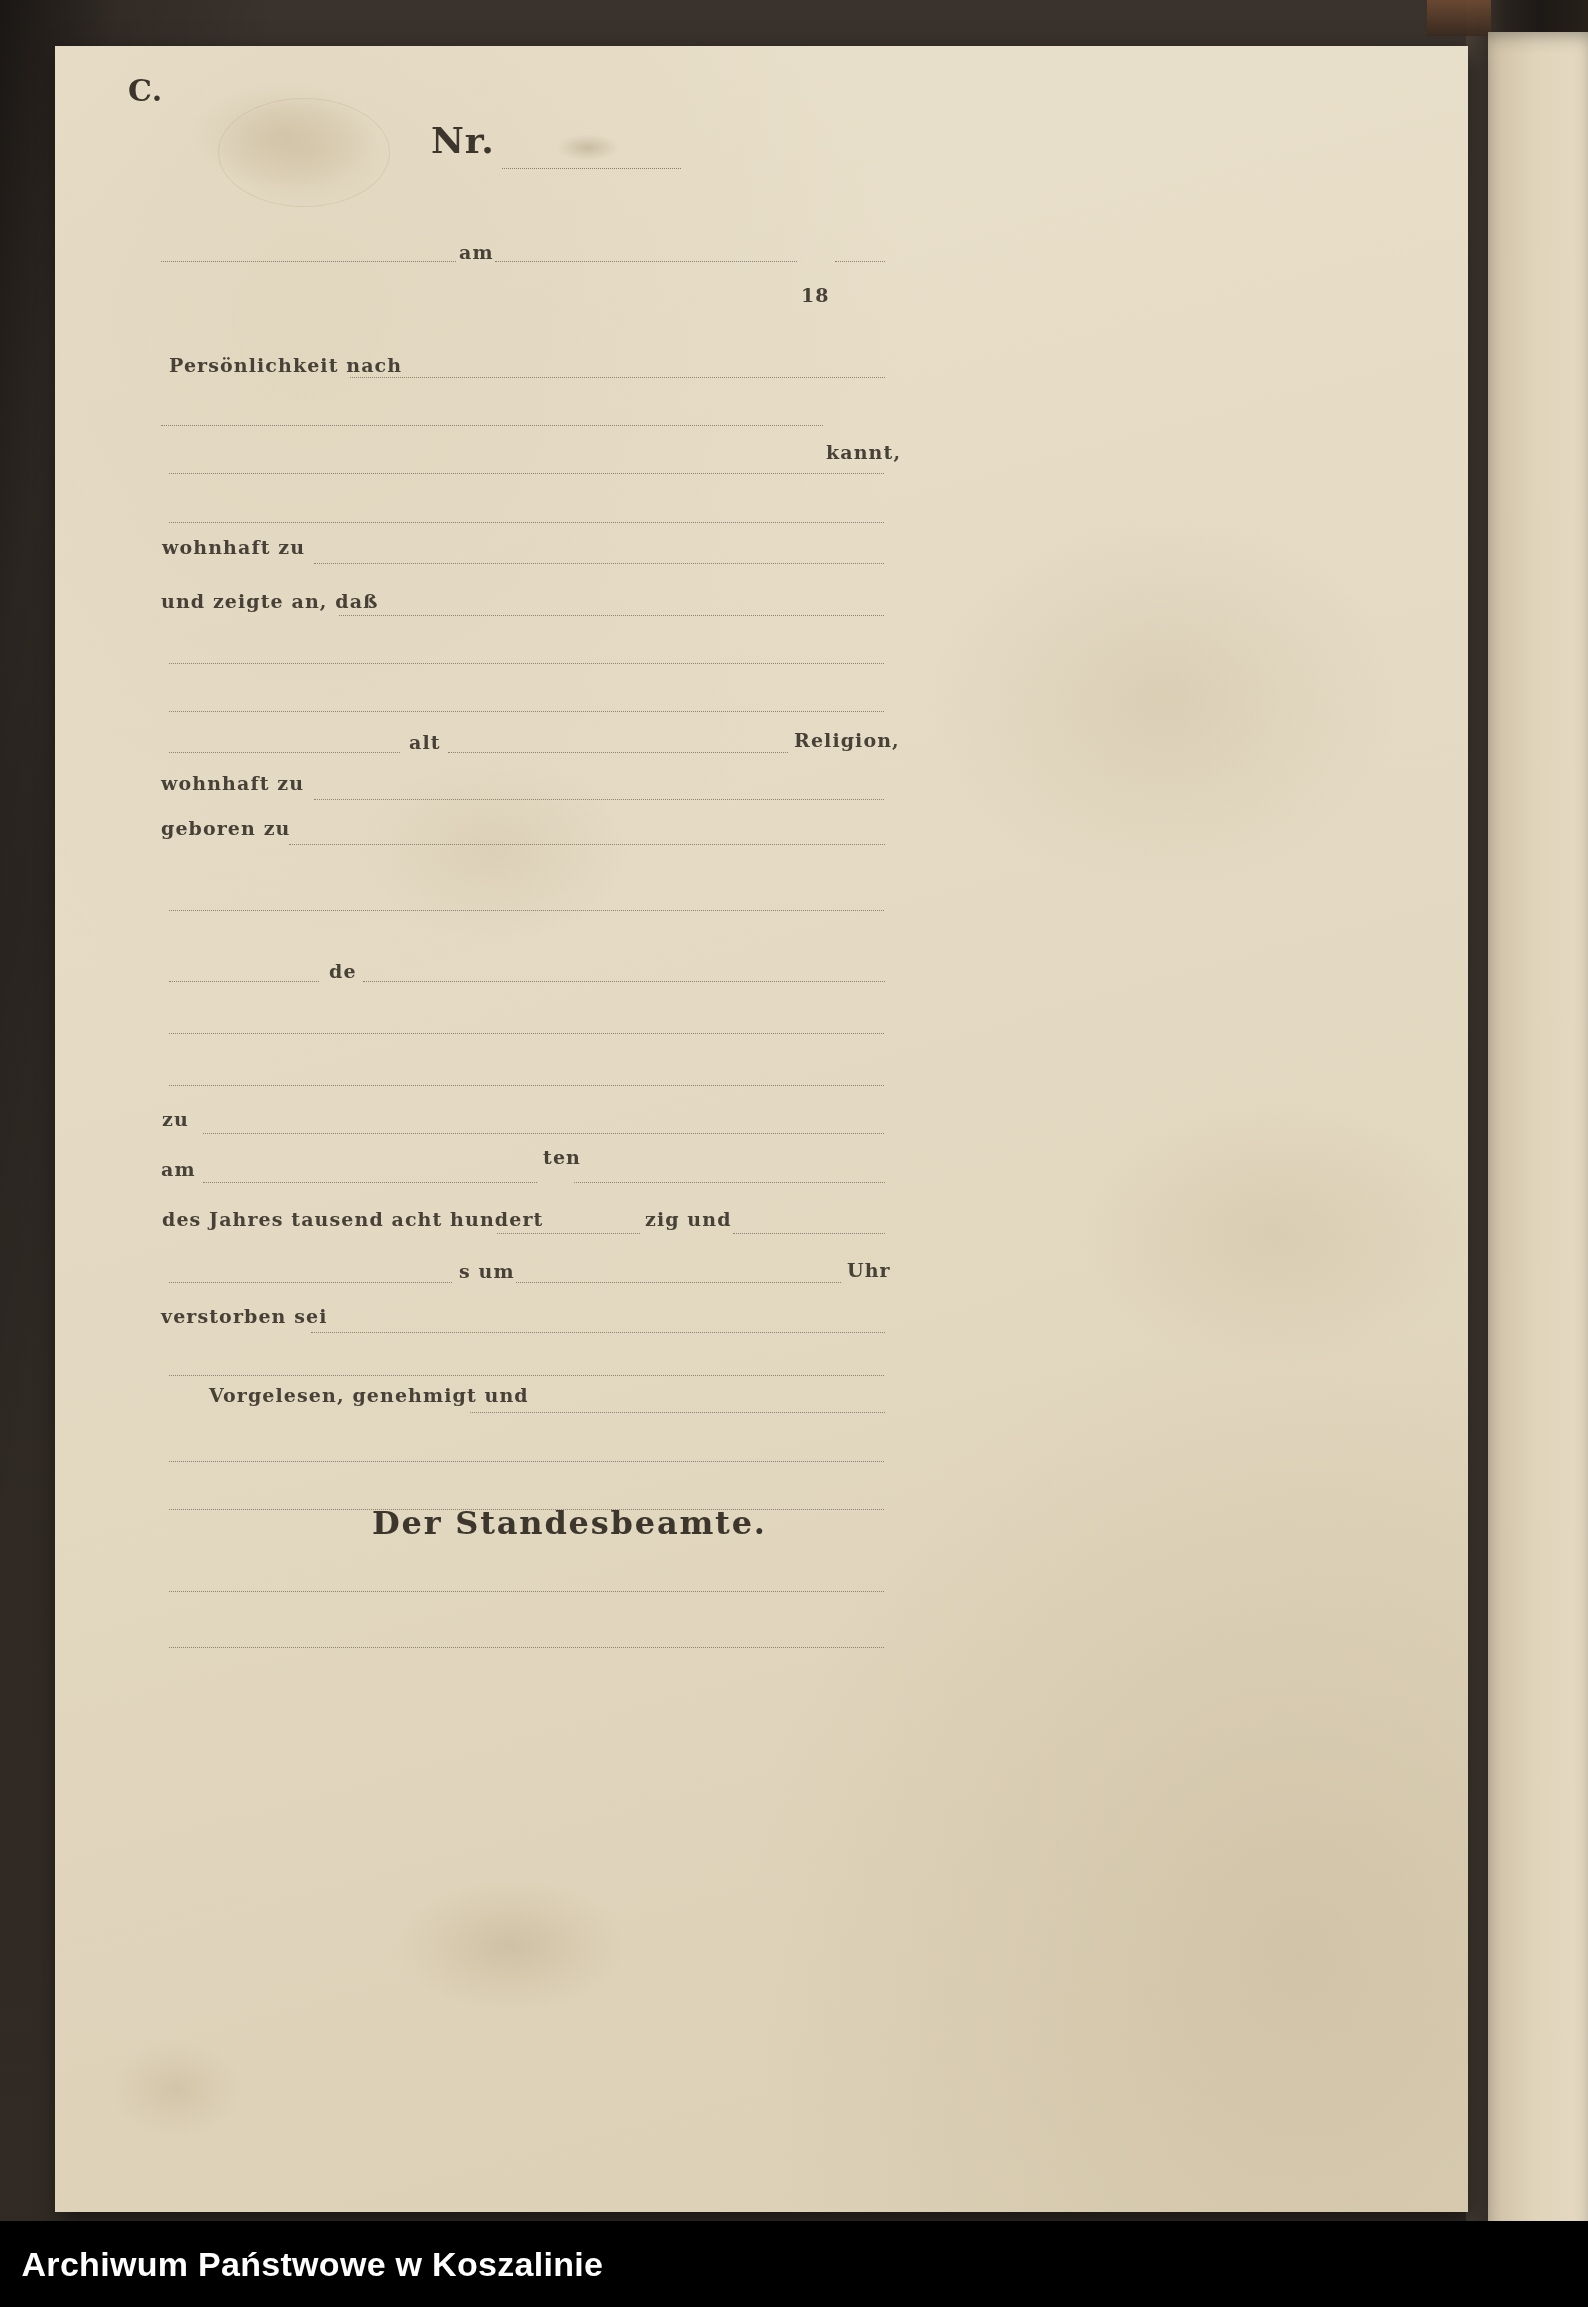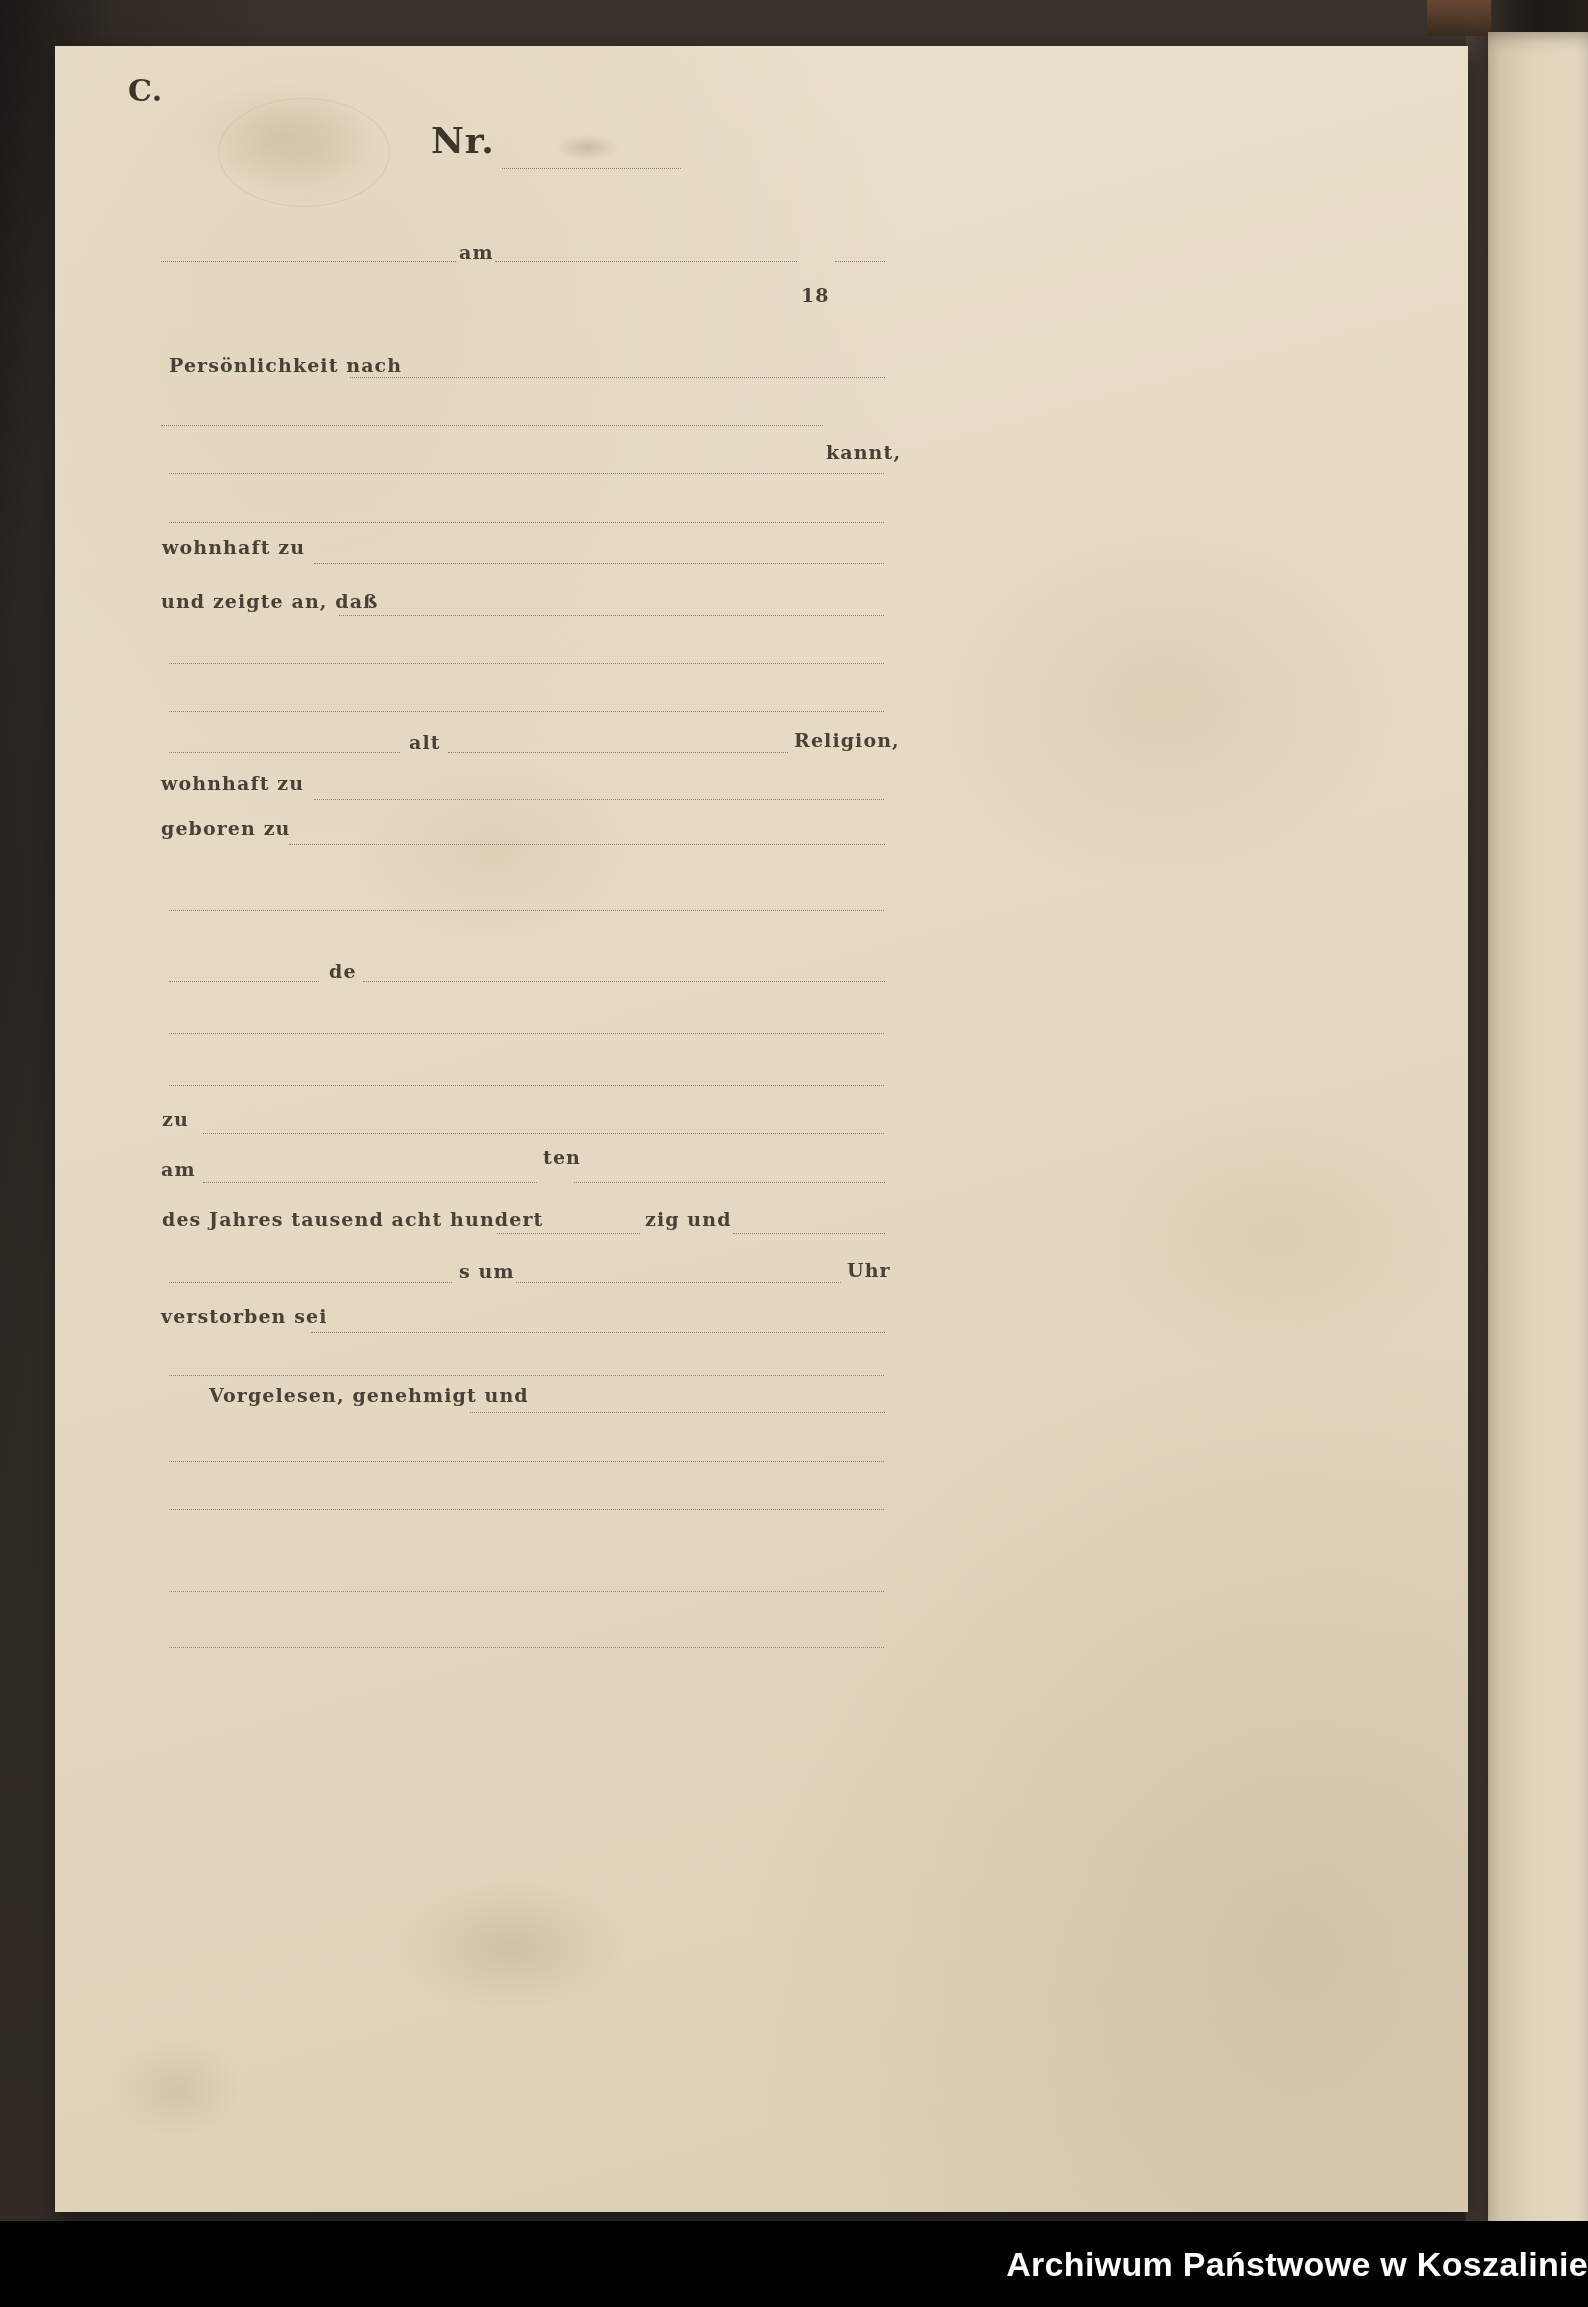--- a/index.html
+++ b/index.html
@@ -169,21 +169,20 @@
 
   
   #watermark-bar {
     position: absolute;
     left: 0; bottom: 0;
     width: 1588px;
     height: 86px;
     background: #000;
     display: flex;
     align-items: center;
-    justify-content: flex-end;
   }
   #watermark-text {
     color: #ffffff;
     font-family: "Liberation Sans", sans-serif;
     font-size: 34px;
     font-weight: 700;
     margin-left: 21.5px;
     letter-spacing: 0.3px;
   }
 </style>
@@ -281,20 +280,21 @@
       <div class="rule" style="left:256px; top:1286px; width:574px;"></div>
 
       <div class="rule" style="left:114px; top:1329px; width:715px;"></div>
 
       <div class="txt" style="left:154px; top:1338px;">Vorgelesen, genehmigt und</div>
       <div class="rule" style="left:415px; top:1366px; width:415px;"></div>
 
       <div class="rule" style="left:114px; top:1415px; width:715px;"></div>
       <div class="rule" style="left:114px; top:1463px; width:715px;"></div>
 
+      <div id="signature-line" class="fraktur">Der Standesbeamte.</div>
 
       <div class="rule" style="left:114px; top:1545px; width:715px;"></div>
       <div class="rule" style="left:114px; top:1601px; width:715px;"></div>
 
     </div>
   </div>
 
   <div id="watermark-bar">
     <div id="watermark-text">Archiwum Państwowe w Koszalinie</div>
   </div>

